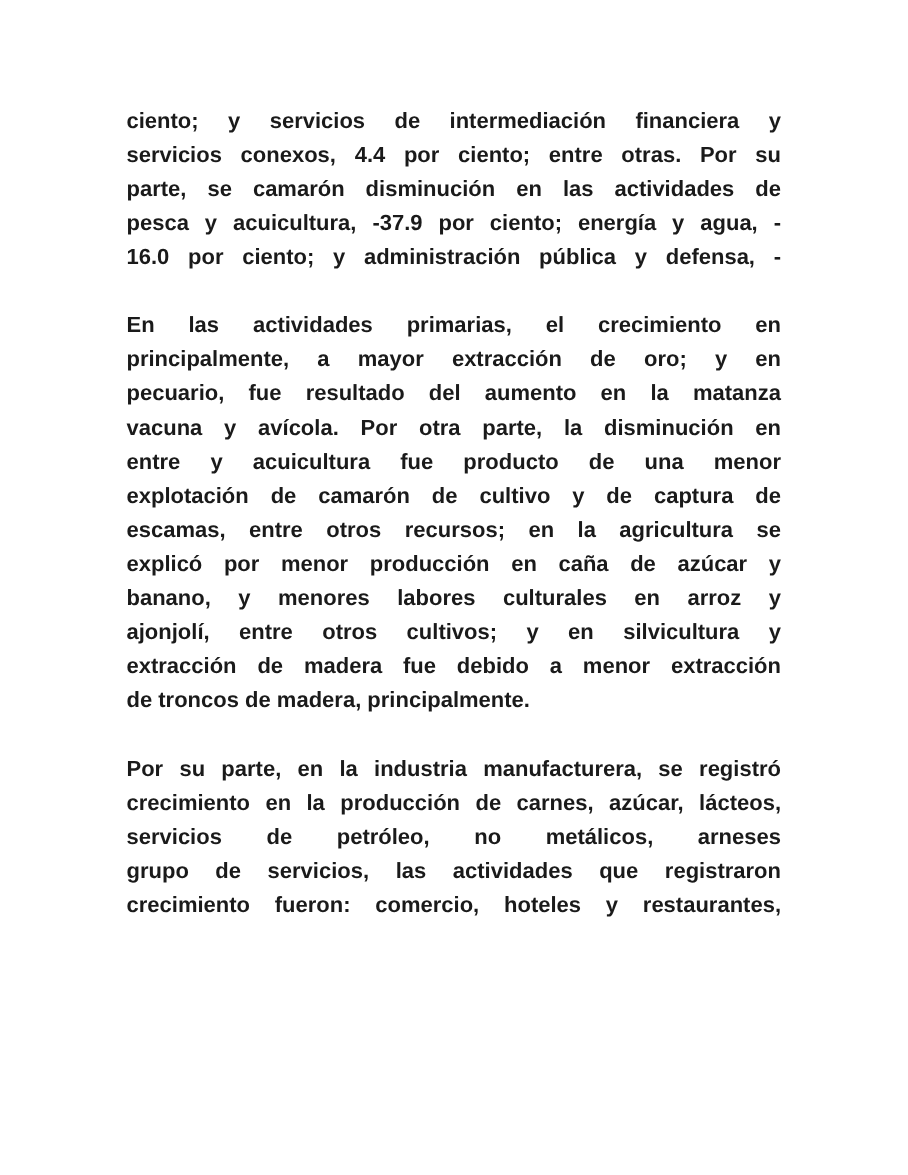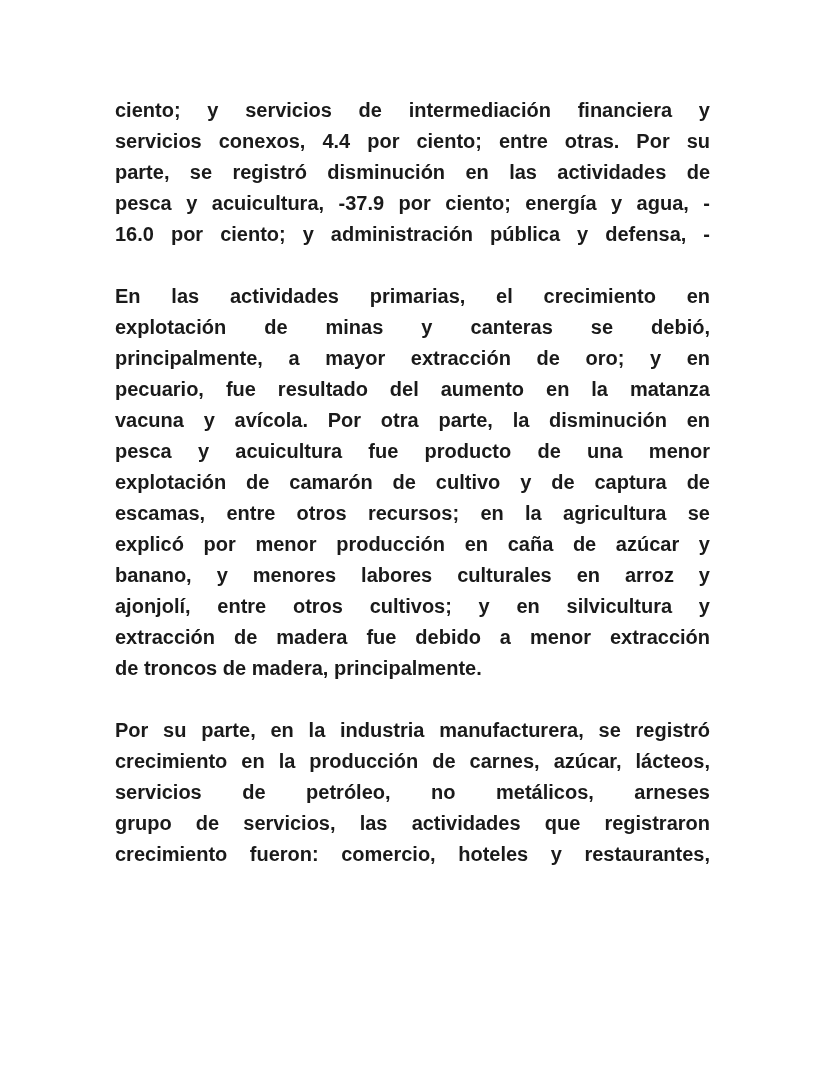--- a/index.html
+++ b/index.html
@@ -41,31 +41,30 @@
   }
 </style>
 </head>
 <body>
 
 <div class="page">
   <div class="doc-body">
       <div class="paragraph">
         <div class="line">ciento; y servicios de intermediación financiera y</div>
         <div class="line">servicios conexos, 4.4 por ciento; entre otras. Por su</div>
-        <div class="line">parte, se registró disminución en las actividades de</div>
+        <div class="line">parte, se camarón disminución en las actividades de</div>
         <div class="line">pesca y acuicultura, -37.9 por ciento; energía y agua, -</div>
         <div class="line">16.0 por ciento; y administración pública y defensa, -</div>
       </div>
       <div class="paragraph">
         <div class="line">En las actividades primarias, el crecimiento en</div>
-        <div class="line">explotación de minas y canteras se debió,</div>
         <div class="line">principalmente, a mayor extracción de oro; y en</div>
         <div class="line">pecuario, fue resultado del aumento en la matanza</div>
         <div class="line">vacuna y avícola. Por otra parte, la disminución en</div>
-        <div class="line">pesca y acuicultura fue producto de una menor</div>
+        <div class="line">entre y acuicultura fue producto de una menor</div>
         <div class="line">explotación de camarón de cultivo y de captura de</div>
         <div class="line">escamas, entre otros recursos; en la agricultura se</div>
         <div class="line">explicó por menor producción en caña de azúcar y</div>
         <div class="line">banano, y menores labores culturales en arroz y</div>
         <div class="line">ajonjolí, entre otros cultivos; y en silvicultura y</div>
         <div class="line">extracción de madera fue debido a menor extracción</div>
         <div class="line last">de troncos de madera, principalmente.</div>
       </div>
       <div class="paragraph">
         <div class="line">Por su parte, en la industria manufacturera, se registró</div>

